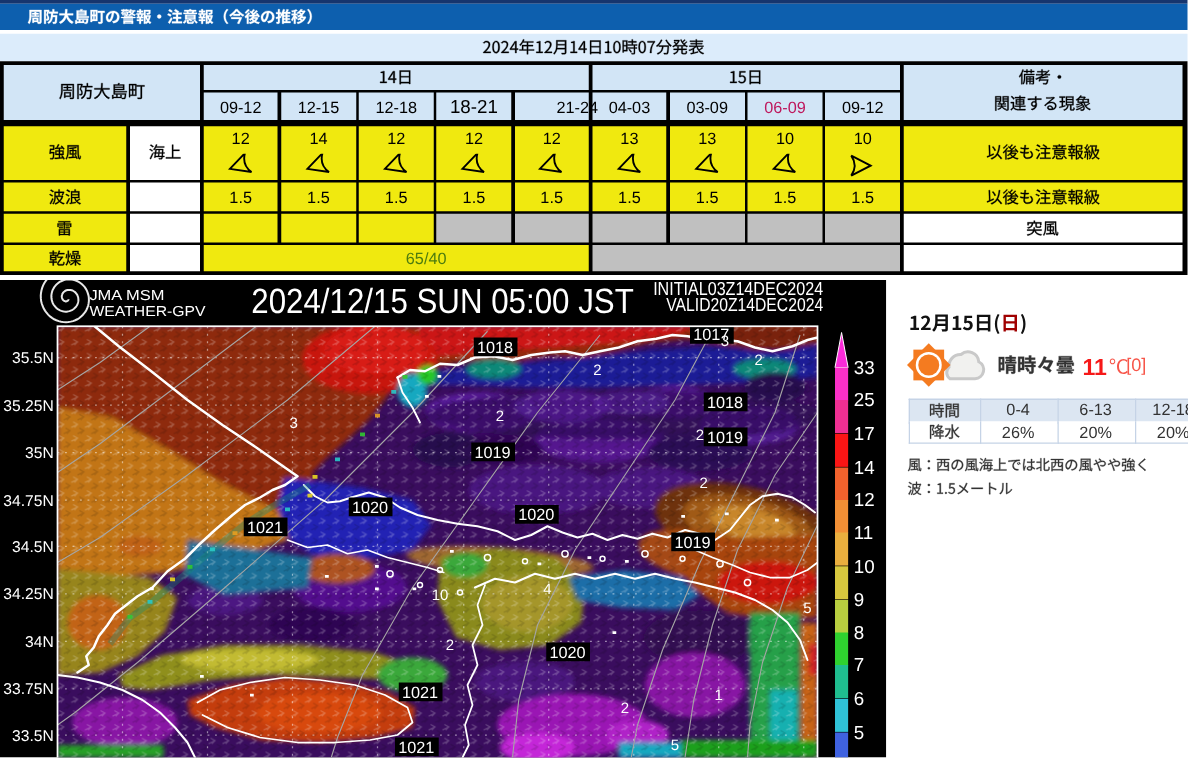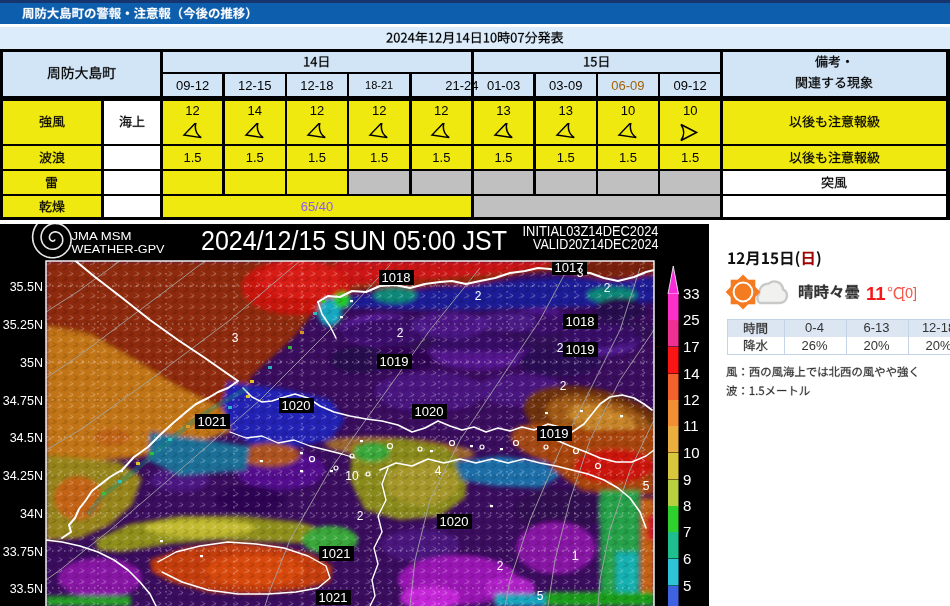--- a/index.html
+++ b/index.html
@@ -34,25 +34,25 @@
   </svg>
 <svg style="position:absolute;left:814.5px;top:54.5px;overflow:visible" width="41" height="15">
     <path transform="translate(0,11.4)" d="M4 -9.7V-8.8H6.1V-7.8H7V-8.8H9.5V-7.8H10.4V-8.8H12.4V-9.7H10.4V-10.8H9.5V-9.7H7V-10.8H6.1V-9.7ZM8.6 -2.9V-1.8H6.8V-2.9ZM8.6 -3.6H6.8V-4.7H8.6ZM9.4 -2.9H11.3V-1.8H9.4ZM9.4 -3.6V-4.7H11.3V-3.6ZM5.9 -5.5V1H6.8V-1.1H8.6V1H9.4V-1.1H11.3V0.1C11.3 0.2 11.3 0.3 11.1 0.3C11 0.3 10.5 0.3 10 0.3C10.1 0.5 10.2 0.8 10.2 1C11 1.1 11.5 1 11.8 0.9C12.1 0.8 12.2 0.5 12.2 0.1V-5.5ZM4.2 -7.3V-4.5C4.2 -3 4.1 -1 3.2 0.4C3.4 0.5 3.8 0.9 3.9 1C5 -0.5 5.1 -2.9 5.1 -4.5V-6.5H12.5V-7.3ZM3 -10.9C2.4 -8.8 1.4 -6.8 0.2 -5.5C0.4 -5.3 0.7 -4.8 0.7 -4.5C1.2 -5.1 1.6 -5.6 2 -6.3V1H2.9V-8C3.3 -8.9 3.7 -9.7 3.9 -10.6Z M17 -5.4 16.9 -5.1C15.8 -4.5 14.5 -3.9 13.3 -3.5C13.5 -3.3 13.8 -2.9 13.9 -2.7C14.9 -3.1 15.8 -3.5 16.7 -3.9C16.5 -3.1 16.2 -2.2 16 -1.5L17 -1.4L17.2 -2H22.6C22.3 -0.7 22.1 -0.1 21.8 0.1C21.7 0.2 21.5 0.2 21.3 0.2C21 0.2 20.1 0.2 19.3 0.1C19.4 0.4 19.6 0.8 19.6 1C20.4 1.1 21.2 1.1 21.6 1.1C22 1 22.3 1 22.6 0.7C23 0.4 23.3 -0.5 23.6 -2.4C23.6 -2.6 23.6 -2.9 23.6 -2.9H17.4L17.6 -3.8C19.7 -4 22.1 -4.3 23.7 -4.7L23 -5.4C21.8 -5.1 19.8 -4.8 17.9 -4.6C18.8 -5.1 19.7 -5.6 20.5 -6.2H25V-7.1H21.6C22.7 -7.9 23.7 -8.9 24.5 -9.9L23.7 -10.3C23.3 -9.8 22.8 -9.2 22.2 -8.7V-9.4H19.1V-10.9H18.1V-9.4H14.8V-8.6H18.1V-7.1H13.8V-6.2H19C18.4 -5.9 17.9 -5.6 17.4 -5.3ZM19.1 -7.1V-8.6H22C21.5 -8 20.9 -7.5 20.2 -7.1Z M32.5 -6.3C31.7 -6.3 31.1 -5.7 31.1 -4.9C31.1 -4.2 31.7 -3.6 32.5 -3.6C33.3 -3.6 33.9 -4.2 33.9 -4.9C33.9 -5.7 33.3 -6.3 32.5 -6.3Z" fill="#000" stroke="#000" stroke-width="0.25"></path>
   </svg>
 <svg style="position:absolute;left:795.0px;top:76.0px;overflow:visible" width="80" height="15">
     <path transform="translate(0,11.4)" d="M11.4 -10.4H7.1V-6.1H10.9V-0.1C10.9 0.1 10.9 0.1 10.7 0.1L9.5 0.1C9.6 -0.1 9.8 -0.2 9.9 -0.3C8.6 -0.6 7.6 -1.2 7 -2.2H9.9V-2.9H6.8V-3V-3.9H9.7V-4.7H8.1L8.8 -5.7L7.9 -6C7.8 -5.6 7.5 -5.1 7.3 -4.7H5.6C5.5 -5 5.2 -5.6 4.9 -6L4.1 -5.7C4.4 -5.4 4.6 -5 4.7 -4.7H3.3V-3.9H5.9V-3V-2.9H3.1V-2.2H5.8C5.5 -1.5 4.8 -0.7 3 -0.2C3.2 -0.1 3.4 0.2 3.5 0.4C5.3 -0.1 6.1 -0.8 6.5 -1.6C7.1 -0.6 8.1 0.1 9.3 0.4L9.5 0.2C9.6 0.4 9.7 0.8 9.7 1C10.6 1 11.1 1 11.5 0.9C11.8 0.7 11.9 0.4 11.9 -0.1V-10.4ZM5 -7.9V-6.9H2.1V-7.9ZM5 -8.6H2.1V-9.6H5ZM10.9 -7.9V-6.9H8V-7.9ZM10.9 -8.6H8V-9.6H10.9ZM1.2 -10.4V1.1H2.1V-6.1H5.9V-10.4Z M13.7 -10C14.5 -9.4 15.4 -8.5 15.8 -7.9L16.6 -8.5C16.2 -9.1 15.3 -10 14.5 -10.6ZM16.2 -5.8H13.6V-4.9H15.2V-1.5C14.7 -1 14 -0.4 13.5 -0L14 0.9C14.6 0.4 15.2 -0.2 15.8 -0.8C16.6 0.3 17.8 0.7 19.5 0.8C21 0.8 23.7 0.8 25.2 0.8C25.2 0.5 25.4 0 25.5 -0.2C23.9 -0.1 20.9 -0.1 19.5 -0.1C18 -0.2 16.8 -0.6 16.2 -1.6ZM17.6 -8V-3.8H20.5V-2.9H16.7V-2.1H20.5V-0.6H21.4V-2.1H25.3V-2.9H21.4V-3.8H24.4V-8H21.4V-8.9H25.1V-9.8H21.4V-10.9H20.5V-9.8H16.9V-8.9H20.5V-8ZM18.5 -5.6H20.5V-4.5H18.5ZM21.4 -5.6H23.5V-4.5H21.4ZM18.5 -7.3H20.5V-6.3H18.5ZM21.4 -7.3H23.5V-6.3H21.4Z M33.4 -4.8C33.5 -3.6 33 -3 32.2 -3C31.5 -3 30.9 -3.5 30.9 -4.3C30.9 -5.1 31.6 -5.7 32.2 -5.7C32.7 -5.7 33.2 -5.4 33.4 -4.8ZM27.2 -8.5 27.3 -7.5C28.9 -7.6 31.1 -7.7 33.1 -7.7L33.1 -6.4C32.8 -6.5 32.6 -6.5 32.2 -6.5C31 -6.5 29.9 -5.6 29.9 -4.3C29.9 -2.9 31 -2.1 32.1 -2.1C32.5 -2.1 32.9 -2.2 33.2 -2.5C32.7 -1.3 31.5 -0.5 29.8 -0.2L30.6 0.7C33.7 -0.2 34.5 -2.2 34.5 -3.9C34.5 -4.6 34.4 -5.1 34.1 -5.6L34.1 -7.7H34.3C36.2 -7.7 37.3 -7.7 38.1 -7.7L38.1 -8.6C37.5 -8.6 35.9 -8.6 34.3 -8.6H34.1L34.1 -9.5C34.1 -9.6 34.1 -10.2 34.2 -10.3H33C33 -10.2 33 -9.8 33 -9.5L33.1 -8.6C31.1 -8.6 28.7 -8.5 27.2 -8.5Z M46.5 -0.4C46.2 -0.4 45.9 -0.4 45.5 -0.4C44.5 -0.4 43.8 -0.7 43.8 -1.4C43.8 -1.8 44.2 -2.2 44.8 -2.2C45.8 -2.2 46.4 -1.5 46.5 -0.4ZM42.1 -9.6 42.1 -8.5C42.4 -8.5 42.7 -8.6 43 -8.6C43.7 -8.6 46.3 -8.7 47 -8.8C46.3 -8.2 44.7 -6.8 44 -6.2C43.2 -5.6 41.5 -4.2 40.5 -3.3L41.2 -2.5C42.8 -4.2 44 -5.1 46.2 -5.1C47.9 -5.1 49.1 -4.2 49.1 -2.9C49.1 -1.8 48.5 -1.1 47.5 -0.7C47.3 -1.9 46.4 -3 44.8 -3C43.6 -3 42.8 -2.2 42.8 -1.3C42.8 -0.2 43.9 0.6 45.7 0.6C48.4 0.6 50.1 -0.8 50.1 -2.9C50.1 -4.6 48.6 -5.9 46.4 -5.9C45.8 -5.9 45.2 -5.9 44.6 -5.7C45.6 -6.5 47.4 -8 48 -8.5C48.3 -8.7 48.5 -8.9 48.8 -9L48.2 -9.8C48 -9.8 47.9 -9.7 47.5 -9.7C46.8 -9.6 43.7 -9.5 43 -9.5C42.8 -9.5 42.4 -9.5 42.1 -9.6Z M58.6 -7.4H62.9V-6.1H58.6ZM58.6 -5.3H62.9V-4H58.6ZM58.6 -9.5H62.9V-8.2H58.6ZM52.4 -1.9 52.6 -1C53.9 -1.4 55.7 -1.9 57.3 -2.4L57.2 -3.2L55.4 -2.7V-5.7H57V-6.6H55.4V-9.3H57.1V-10.3H52.6V-9.3H54.4V-6.6H52.8V-5.7H54.4V-2.5ZM57.7 -10.3V-3.2H58.9C58.7 -1.5 58.1 -0.3 55.8 0.3C56 0.5 56.2 0.9 56.3 1.1C58.9 0.3 59.6 -1.1 59.8 -3.2H61.1V-0.3C61.1 0.7 61.3 0.9 62.3 0.9C62.5 0.9 63.4 0.9 63.6 0.9C64.3 0.9 64.6 0.5 64.7 -1.1C64.4 -1.1 64 -1.3 63.8 -1.4C63.8 -0.1 63.7 0.1 63.5 0.1C63.3 0.1 62.6 0.1 62.4 0.1C62.1 0.1 62.1 0.1 62.1 -0.3V-3.2H63.8V-10.3Z M69.3 -11C68.6 -9.9 67.4 -8.6 65.7 -7.7C65.9 -7.5 66.2 -7.2 66.3 -7C66.6 -7.2 66.8 -7.3 67.1 -7.5V-5.3H70.3C69 -4.7 67.4 -4.2 65.9 -3.9C66 -3.8 66.3 -3.4 66.4 -3.2C67.4 -3.5 68.5 -3.8 69.5 -4.2C69.8 -4 70 -3.9 70.2 -3.7C69.1 -3 67.4 -2.4 65.9 -2.1C66.1 -1.9 66.4 -1.6 66.5 -1.4C67.9 -1.7 69.6 -2.4 70.8 -3.2C71 -3 71.1 -2.8 71.3 -2.5C69.9 -1.5 67.6 -0.4 65.7 0C65.9 0.2 66.2 0.6 66.3 0.8C68 0.3 70.2 -0.7 71.6 -1.9C71.9 -1 71.8 -0.3 71.3 0C71.1 0.2 70.8 0.2 70.5 0.2C70.2 0.2 69.8 0.2 69.3 0.2C69.5 0.4 69.6 0.8 69.6 1.1C70 1.1 70.4 1.1 70.7 1.1C71.2 1.1 71.5 1 72 0.7C73.2 -0.1 73 -2.8 70.4 -4.6C70.9 -4.8 71.3 -5 71.7 -5.3C72.6 -2.4 74.3 -0.3 76.8 0.7C77 0.4 77.2 0 77.5 -0.2C76 -0.7 74.8 -1.5 73.9 -2.7C74.9 -3.2 76.1 -3.9 77.1 -4.6L76.3 -5.1C75.6 -4.6 74.5 -3.8 73.5 -3.3C73.2 -3.9 72.9 -4.6 72.6 -5.3H76.1V-8.3H72.5C72.9 -8.7 73.2 -9.2 73.5 -9.7L72.8 -10.1L72.7 -10H69.8C70 -10.3 70.2 -10.5 70.3 -10.8ZM69.1 -9.3H72.1C71.9 -8.9 71.6 -8.6 71.3 -8.3H68.1C68.5 -8.6 68.8 -8.9 69.1 -9.3ZM68 -7.6H71V-6.1H68ZM71.9 -7.6H75.1V-6.1H71.9Z" fill="#000" stroke="#000" stroke-width="0.25"></path>
   </svg>
 <div class="abs ct" style="left:162.7px;top:74.0px;width:59.7px;height:22.0px;font-size:13px;color:#000;">09-12</div>
 <div class="abs ct" style="left:224.9px;top:74.0px;width:59.7px;height:22.0px;font-size:13px;color:#000;">12-15</div>
 <div class="abs ct" style="left:287.1px;top:74.0px;width:59.7px;height:22.0px;font-size:13px;color:#000;">12-18</div>
-<div class="abs ct" style="left:349.3px;top:74.0px;width:59.7px;height:22.0px;font-size:11px;color:#000;text-align:right;">18-21</div>
+<div class="abs ct" style="left:349.3px;top:74.0px;width:59.7px;height:22.0px;font-size:15px;color:#000;text-align:right;">18-21</div>
 <div class="abs ct" style="left:405px;top:74.0px;width:59.7px;height:22.0px;font-size:13px;color:#000;padding-left:27px;">21-24</div>
-<div class="abs ct" style="left:473.7px;top:74.0px;width:59.7px;height:22.0px;font-size:13px;color:#000;">01-03</div>
+<div class="abs ct" style="left:473.7px;top:74.0px;width:59.7px;height:22.0px;font-size:13px;color:#000;">04-03</div>
 <div class="abs ct" style="left:535.9px;top:74.0px;width:59.7px;height:22.0px;font-size:13px;color:#000;">03-09</div>
-<div class="abs ct" style="left:598.1px;top:74.0px;width:59.7px;height:22.0px;font-size:13px;color:#a16207;">06-09</div>
+<div class="abs ct" style="left:598.1px;top:74.0px;width:59.7px;height:22.0px;font-size:13px;color:#be185d;">06-09</div>
 <div class="abs ct" style="left:660.3px;top:74.0px;width:59.7px;height:22.0px;font-size:13px;color:#000;">09-12</div>
 <div class="abs" style="left:2.5px;top:101.0px;width:98.5px;height:43.0px;background:#f0e90f;"></div>
 <div class="abs" style="left:103.5px;top:101.0px;width:56.7px;height:43.0px;background:#fff;"></div>
 <svg style="position:absolute;left:38.8px;top:115.0px;overflow:visible" width="28" height="15">
     <path transform="translate(0,11.4)" d="M5.3 -6V-2.5H8.1V-0.4C6.8 -0.3 5.6 -0.2 4.7 -0.2L4.8 0.8C6.5 0.7 9 0.5 11.4 0.2C11.6 0.6 11.8 0.9 11.9 1.2L12.7 0.7C12.4 -0.1 11.5 -1.3 10.8 -2.2L10 -1.8C10.3 -1.5 10.6 -1 10.9 -0.6L9 -0.5V-2.5H11.9V-6H9V-7.5L11.2 -7.6C11.4 -7.3 11.6 -7 11.7 -6.8L12.6 -7.3C12.2 -8 11.3 -9.1 10.5 -9.9L9.7 -9.5C10 -9.2 10.3 -8.8 10.6 -8.4L7 -8.2C7.5 -9 8 -9.9 8.4 -10.7L7.4 -11C7.1 -10.1 6.5 -9 6 -8.2L4.9 -8.1L5 -7.2L8.1 -7.4V-6ZM6.1 -5.2H8.1V-3.4H6.1ZM9 -5.2H11V-3.4H9ZM1 -7.4C0.9 -6.1 0.7 -4.5 0.6 -3.5L1.4 -3.3L1.5 -3.9H3.5C3.4 -1.3 3.2 -0.3 3 -0C2.8 0.1 2.7 0.1 2.5 0.1C2.3 0.1 1.6 0.1 1 0.1C1.2 0.3 1.3 0.7 1.3 1C1.9 1 2.5 1 2.9 1C3.3 1 3.5 0.9 3.7 0.6C4.1 0.2 4.3 -1.1 4.4 -4.3C4.4 -4.5 4.4 -4.8 4.4 -4.8H1.6L1.8 -6.5H4.4V-10.2H0.8V-9.4H3.5V-7.4Z M15 -10.2V-6C15 -4 14.9 -1.4 13.5 0.5C13.7 0.6 14.1 0.9 14.2 1.1C15.7 -0.9 15.9 -3.9 15.9 -6V-9.3H23C23 -3.6 23 1 24.6 1C25.3 1 25.5 0.4 25.6 -1.3C25.4 -1.5 25.2 -1.8 25 -2C25 -0.9 24.9 0 24.7 0C24 0 23.9 -5.3 23.9 -10.2ZM17.5 -5.6H18.9V-3.6H17.5ZM19.8 -5.6H21.3V-3.6H19.8ZM20.8 -2.2C21 -1.9 21.3 -1.5 21.5 -1.1L19.8 -1V-2.8H22.1V-6.4H19.8V-7.6C20.8 -7.8 21.7 -7.9 22.4 -8.1L21.7 -8.8C20.5 -8.5 18.2 -8.2 16.3 -8.1C16.4 -7.9 16.5 -7.6 16.6 -7.3C17.3 -7.4 18.1 -7.4 18.9 -7.5V-6.4H16.7V-2.8H18.9V-1C17.8 -0.9 16.7 -0.8 15.9 -0.8L16 0.1L21.9 -0.3C22.1 0 22.2 0.4 22.3 0.7L23.1 0.4C22.9 -0.4 22.2 -1.6 21.5 -2.5Z" fill="#000" stroke="#000" stroke-width="0.25"></path>
   </svg>
 <svg style="position:absolute;left:118.8px;top:115.0px;overflow:visible" width="28" height="15">
     <path transform="translate(0,11.4)" d="M1.1 -10.1C1.9 -9.7 2.8 -9.1 3.3 -8.6L3.9 -9.4C3.4 -9.8 2.5 -10.4 1.7 -10.8ZM0.5 -6.6C1.3 -6.3 2.2 -5.7 2.7 -5.2L3.3 -6C2.8 -6.4 1.8 -7 1.1 -7.3ZM0.8 0.3 1.7 0.9C2.3 -0.3 3.1 -2 3.6 -3.4L2.8 -3.9C2.2 -2.4 1.4 -0.7 0.8 0.3ZM5.8 -10.9C5.3 -9.4 4.5 -7.9 3.6 -6.9C3.8 -6.8 4.3 -6.5 4.4 -6.3C4.9 -6.9 5.4 -7.6 5.8 -8.4H12.4V-9.3H6.2C6.4 -9.8 6.6 -10.2 6.7 -10.7ZM5.4 -7.2C5.3 -6.4 5.2 -5.5 5 -4.5H3.7V-3.7H4.9C4.7 -2.4 4.5 -1.2 4.4 -0.3L5.3 -0.2L5.4 -0.8H10.2C10.2 -0.4 10.1 -0.1 9.9 0C9.8 0.2 9.7 0.2 9.5 0.2C9.2 0.2 8.6 0.2 7.9 0.2C8.1 0.4 8.2 0.7 8.2 1C8.8 1 9.5 1 9.8 1C10.2 1 10.5 0.9 10.8 0.5C10.9 0.3 11.1 -0.1 11.2 -0.8H12.5V-1.7H11.3C11.3 -2.2 11.4 -2.9 11.4 -3.7H12.6V-4.5H11.5L11.6 -6.8C11.6 -6.9 11.6 -7.2 11.6 -7.2ZM6.2 -6.4H7.9L7.8 -4.5H6ZM8.8 -6.4H10.7L10.6 -4.5H8.6ZM5.8 -3.7H7.7L7.4 -1.7H5.5ZM8.5 -3.7H10.5C10.5 -2.8 10.4 -2.2 10.4 -1.7H8.3Z M18.6 -10.7V-0.6H13.7V0.4H25.4V-0.6H19.6V-5.7H24.5V-6.7H19.6V-10.7Z" fill="#000" stroke="#000" stroke-width="0.25"></path>
   </svg>
 <div class="abs" style="left:162.7px;top:101.0px;width:59.7px;height:43.0px;background:#f0e90f;"></div>
@@ -148,21 +148,21 @@
 <div class="abs" style="left:722.5px;top:171.0px;width:223.0px;height:23.0px;background:#fff;"></div>
 <svg style="position:absolute;left:821.0px;top:175.5px;overflow:visible" width="28" height="15">
     <path transform="translate(0,11.4)" d="M1 -9.6V-7.2H2V-8.7H4.4C4.2 -6.9 3.5 -5.9 0.8 -5.4C1 -5.2 1.3 -4.8 1.4 -4.6C4.4 -5.3 5.2 -6.5 5.5 -8.7H7.4V-6.4C7.4 -5.5 7.7 -5.3 8.8 -5.3C9.1 -5.3 10.5 -5.3 10.7 -5.3C11.5 -5.3 11.8 -5.6 11.9 -6.7C11.6 -6.8 11.3 -6.9 11.1 -7C11 -6.2 10.9 -6.1 10.6 -6.1C10.3 -6.1 9.2 -6.1 8.9 -6.1C8.5 -6.1 8.4 -6.1 8.4 -6.4V-8.7H11.1V-7.4H12.1V-9.6H7V-10.9H6V-9.6ZM5.9 -5.5C5.9 -4.8 5.8 -4.3 5.7 -3.8H0.7V-2.9H5.5C4.9 -1.3 3.7 -0.3 0.6 0.2C0.7 0.4 1 0.8 1.1 1.1C4.5 0.4 5.9 -0.8 6.5 -2.8C7.3 -0.5 8.9 0.6 11.9 1C12 0.7 12.3 0.3 12.5 0.1C9.8 -0.2 8.2 -1.1 7.4 -2.9H12.3V-3.8H6.7C6.8 -4.3 6.9 -4.8 6.9 -5.5Z M15 -10.2V-6C15 -4 14.9 -1.4 13.5 0.5C13.7 0.6 14.1 0.9 14.2 1.1C15.7 -0.9 15.9 -3.9 15.9 -6V-9.3H23C23 -3.6 23 1 24.6 1C25.3 1 25.5 0.4 25.6 -1.3C25.4 -1.5 25.2 -1.8 25 -2C25 -0.9 24.9 0 24.7 0C24 0 23.9 -5.3 23.9 -10.2ZM17.5 -5.6H18.9V-3.6H17.5ZM19.8 -5.6H21.3V-3.6H19.8ZM20.8 -2.2C21 -1.9 21.3 -1.5 21.5 -1.1L19.8 -1V-2.8H22.1V-6.4H19.8V-7.6C20.8 -7.8 21.7 -7.9 22.4 -8.1L21.7 -8.8C20.5 -8.5 18.2 -8.2 16.3 -8.1C16.4 -7.9 16.5 -7.6 16.6 -7.3C17.3 -7.4 18.1 -7.4 18.9 -7.5V-6.4H16.7V-2.8H18.9V-1C17.8 -0.9 16.7 -0.8 15.9 -0.8L16 0.1L21.9 -0.3C22.1 0 22.2 0.4 22.3 0.7L23.1 0.4C22.9 -0.4 22.2 -1.6 21.5 -2.5Z" fill="#000" stroke="#000" stroke-width="0.25"></path>
   </svg>
 <div class="abs" style="left:2.5px;top:196.0px;width:98.5px;height:21.0px;background:#f0e90f;"></div>
 <div class="abs" style="left:103.5px;top:196.0px;width:56.7px;height:21.0px;background:#fff;"></div>
 <svg style="position:absolute;left:38.8px;top:199.5px;overflow:visible" width="28" height="15">
     <path transform="translate(0,11.4)" d="M2 -5.1H5.2V-4H2ZM2 -6.8H5.2V-5.8H2ZM7.1 -6.1V-5.3H9.9C6.9 -1.6 6.8 -0.9 6.8 -0.3C6.8 0.4 7.3 0.9 8.5 0.9H11.1C12.1 0.9 12.5 0.5 12.6 -1.6C12.3 -1.7 12 -1.8 11.7 -1.9C11.7 -0.3 11.6 -0.1 11.1 -0.1H8.5C8.1 -0.1 7.8 -0.2 7.8 -0.5C7.8 -0.9 8 -1.5 11.5 -5.7C11.6 -5.8 11.6 -5.9 11.6 -5.9L11 -6.2L10.8 -6.1ZM0.5 -2.2V-1.3H3.1V1H4.1V-1.3H6.5V-2.2H4.1V-3.2H6.1V-6.6C6.3 -6.5 6.7 -6.2 6.8 -6.1C7.3 -6.6 7.7 -7.3 8 -8.1H12.5V-9H8.4C8.6 -9.5 8.8 -10.1 9 -10.7L8 -10.9C7.6 -9.4 7 -7.9 6.1 -6.9V-7.6H4.1V-8.7H6.4V-9.5H4.1V-10.9H3.1V-9.5H0.7V-8.7H3.1V-7.6H1.1V-3.2H3.1V-2.2Z M14.1 -8.2C14 -7.2 13.8 -5.8 13.5 -5.1L14.1 -4.7C14.5 -5.6 14.7 -7 14.7 -8.1ZM17 -8.7C16.8 -7.8 16.5 -6.6 16.3 -5.8L16.8 -5.6C17.1 -6.3 17.4 -7.5 17.7 -8.4ZM19.8 -9.8H23V-8.6H19.8ZM19 -10.6V-7.9H23.9V-10.6ZM18.6 -6.5H20.2V-5.1H18.6ZM22.6 -6.5H24.3V-5.1H22.6ZM15.2 -10.8V-6.3C15.2 -4 15 -1.5 13.5 0.4C13.7 0.5 14 0.8 14.2 1C15 0 15.5 -1.1 15.7 -2.3C16.1 -1.7 16.6 -0.9 16.8 -0.5L17.4 -1.2C17.2 -1.5 16.3 -2.8 15.9 -3.4C16 -4.4 16.1 -5.3 16.1 -6.3V-10.8ZM21.8 -7.2V-4.4H21V-7.2H17.8V-4.4H20.9V-3.2H17.5V-2.4H20.4C19.5 -1.4 18.1 -0.4 17 0.1C17.2 0.2 17.4 0.6 17.6 0.8C18.7 0.2 20 -0.8 20.9 -1.9V1H21.9V-1.9C22.7 -0.8 23.9 0.2 25 0.7C25.2 0.5 25.5 0.2 25.7 0C24.5 -0.5 23.2 -1.4 22.4 -2.4H25.4V-3.2H21.9V-4.4H25.1V-7.2Z" fill="#000" stroke="#000" stroke-width="0.25"></path>
   </svg>
 <div class="abs" style="left:162.7px;top:196.0px;width:308.5px;height:21.0px;background:#f0e90f;"></div>
-<div class="abs ct" style="left:162.7px;top:196.0px;width:308.5px;height:21.0px;font-size:13px;color:#8b5cf6;">65/40</div>
+<div class="abs ct" style="left:162.7px;top:196.0px;width:308.5px;height:21.0px;font-size:13px;color:#4d7c0f;padding-left:24px;">65/40</div>
 <div class="abs" style="left:473.7px;top:196.0px;width:246.3px;height:21.0px;background:#c0c0c0;"></div>
 <div class="abs" style="left:722.5px;top:196.0px;width:223.0px;height:21.0px;background:#fff;"></div>
 <svg class="abs" style="left:0px;top:224px" width="709" height="382" viewBox="0 0 709 382">
     <rect x="0" y="0" width="709" height="382" fill="#000"></rect>
     <clipPath id="plot">
       <rect x="46" y="37" width="608" height="347"></rect>
     </clipPath>
     <g clip-path="url(#plot)">
       <rect x="46" y="37" width="608" height="345" fill="#3a0d5e"></rect>
       <defs>

